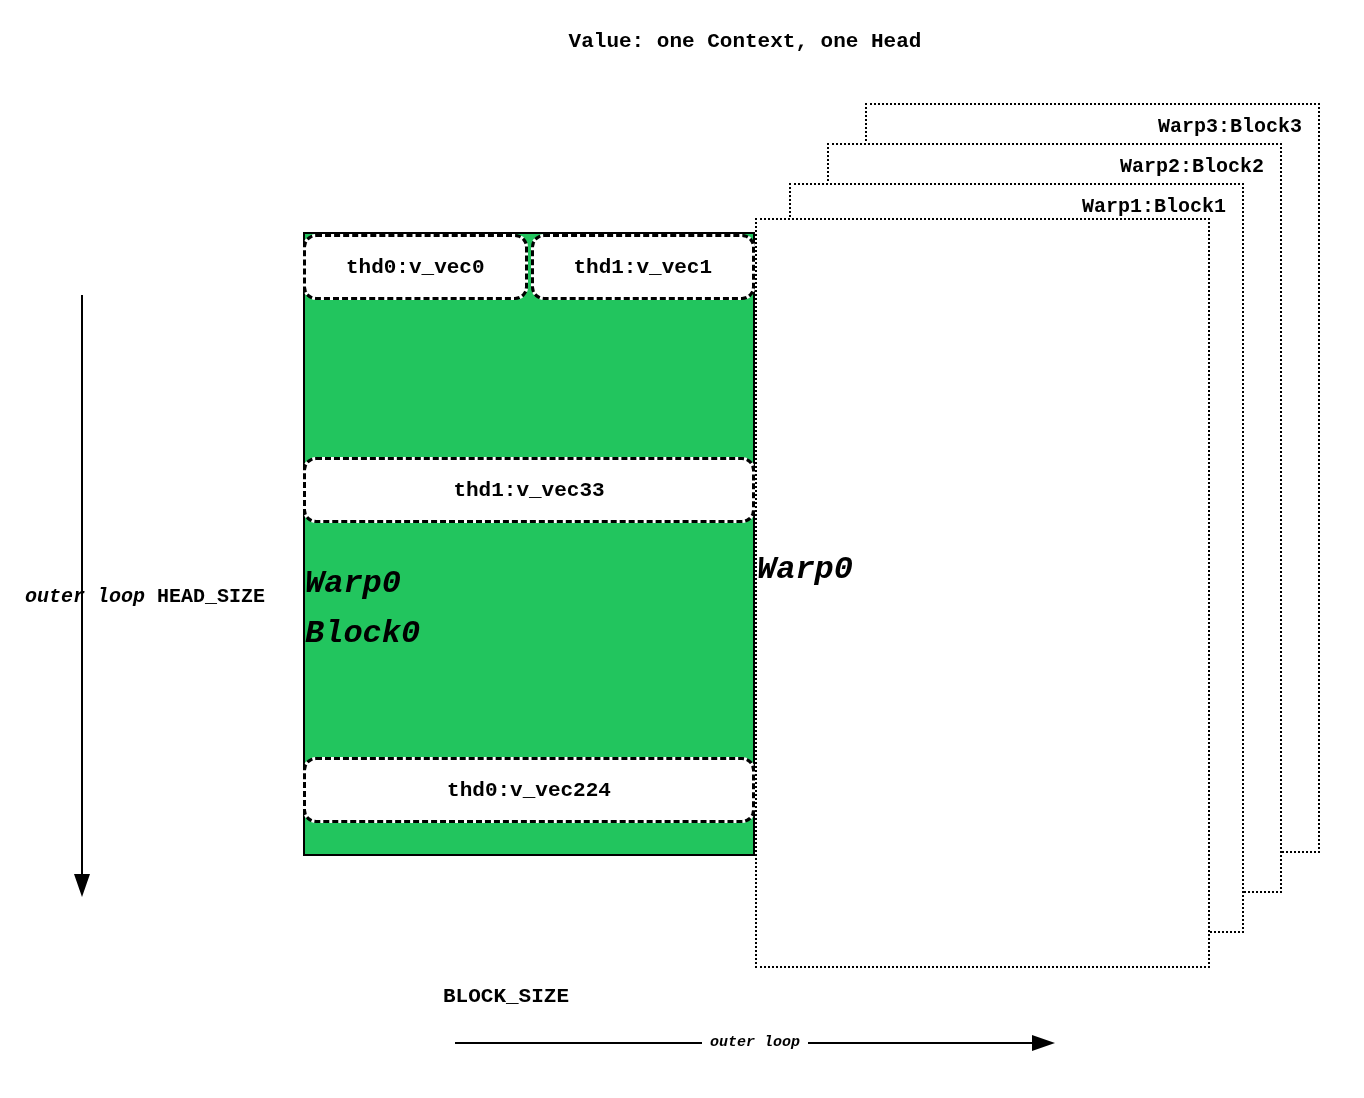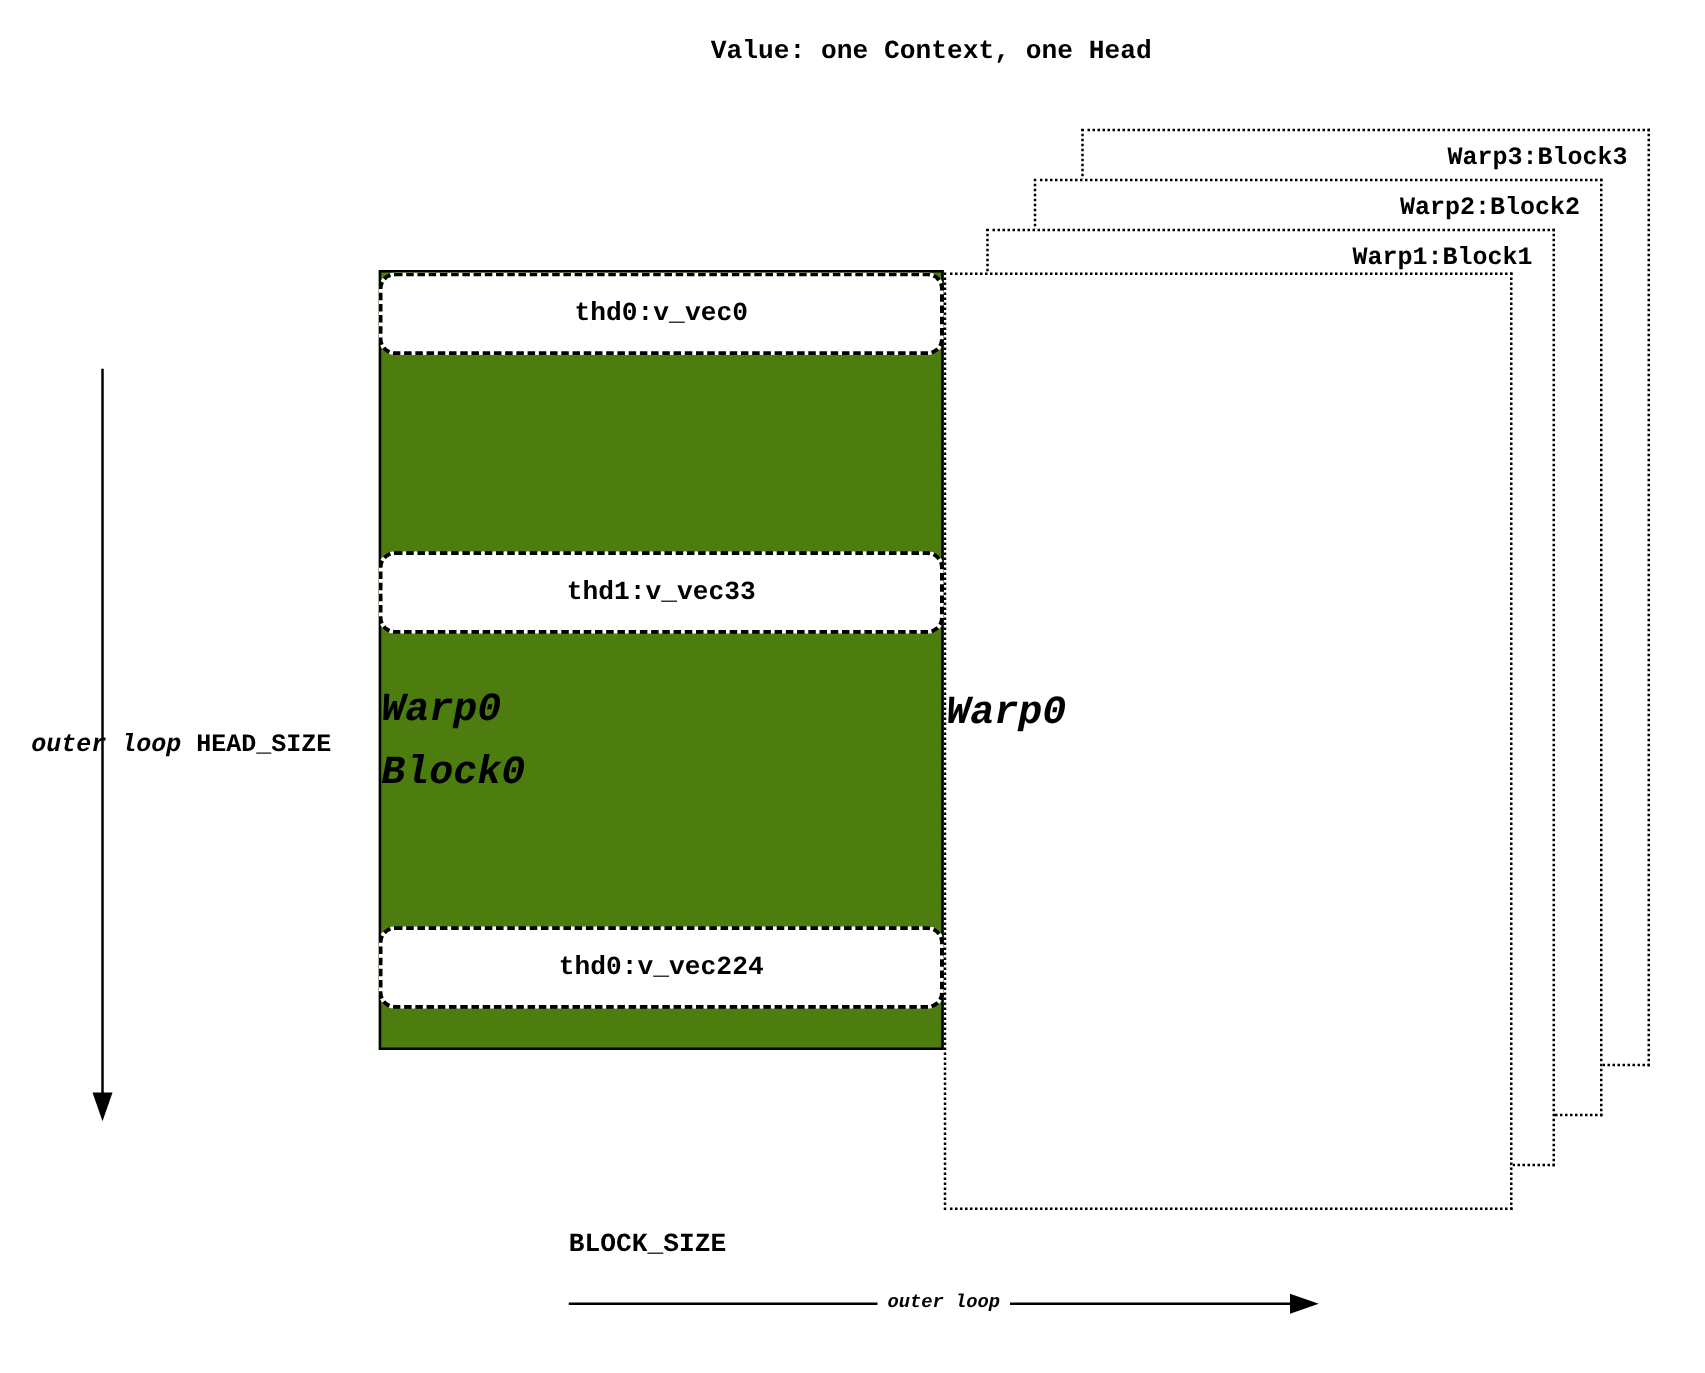--- a/index.html
+++ b/index.html
@@ -52,25 +52,25 @@
     width: 455px;
     height: 750px;
     border: 2px dotted #000000;
     background: #ffffff;
     box-sizing: border-box;
   }
   
   .main-rect {
     position: absolute;
     left: 303px;
-    top: 216px;
+    top: 232px;
     width: 452px;
     height: 624px;
     border: 2px solid #000000;
-    background: #4d7c0f;
+    background: #22c55e;
     box-sizing: border-box;
   }
   .big-label {
     position: absolute;
     top: 325px;
     left: 0;
     width: 100%;
     font-size: 32px;
     font-style: italic;
     line-height: 1.55;
@@ -110,21 +110,21 @@
     left: 25px;
     top: 585px;
     font-size: 20px;
     white-space: nowrap;
   }
   .inner-loop-label .it {
     font-style: italic;
   }
   .block-size-label {
     position: absolute;
-    left: 455px;
+    left: 443px;
     top: 985px;
     font-size: 21px;
     white-space: nowrap;
   }
   .outer-loop-label {
     position: absolute;
     left: 755px;
     top: 1043px;
     transform: translate(-50%, -55%);
     font-size: 15px;
@@ -156,20 +156,23 @@
     <div class="big-label">
       <div>Warp0</div>
     </div>
   </div>
 
   <div class="main-rect">
 
     <div class="thd-row row0">
       <div class="thd-box">
         <span>thd0:v_vec0</span>
+      </div>
+      <div class="thd-box">
+        <span>thd1:v_vec1</span>
       </div>
     </div>
 
     <div class="thd-row row1">
       <div class="thd-box">
         <span>thd1:v_vec33</span>
       </div>
     </div>
 
     <div class="thd-row row2">

